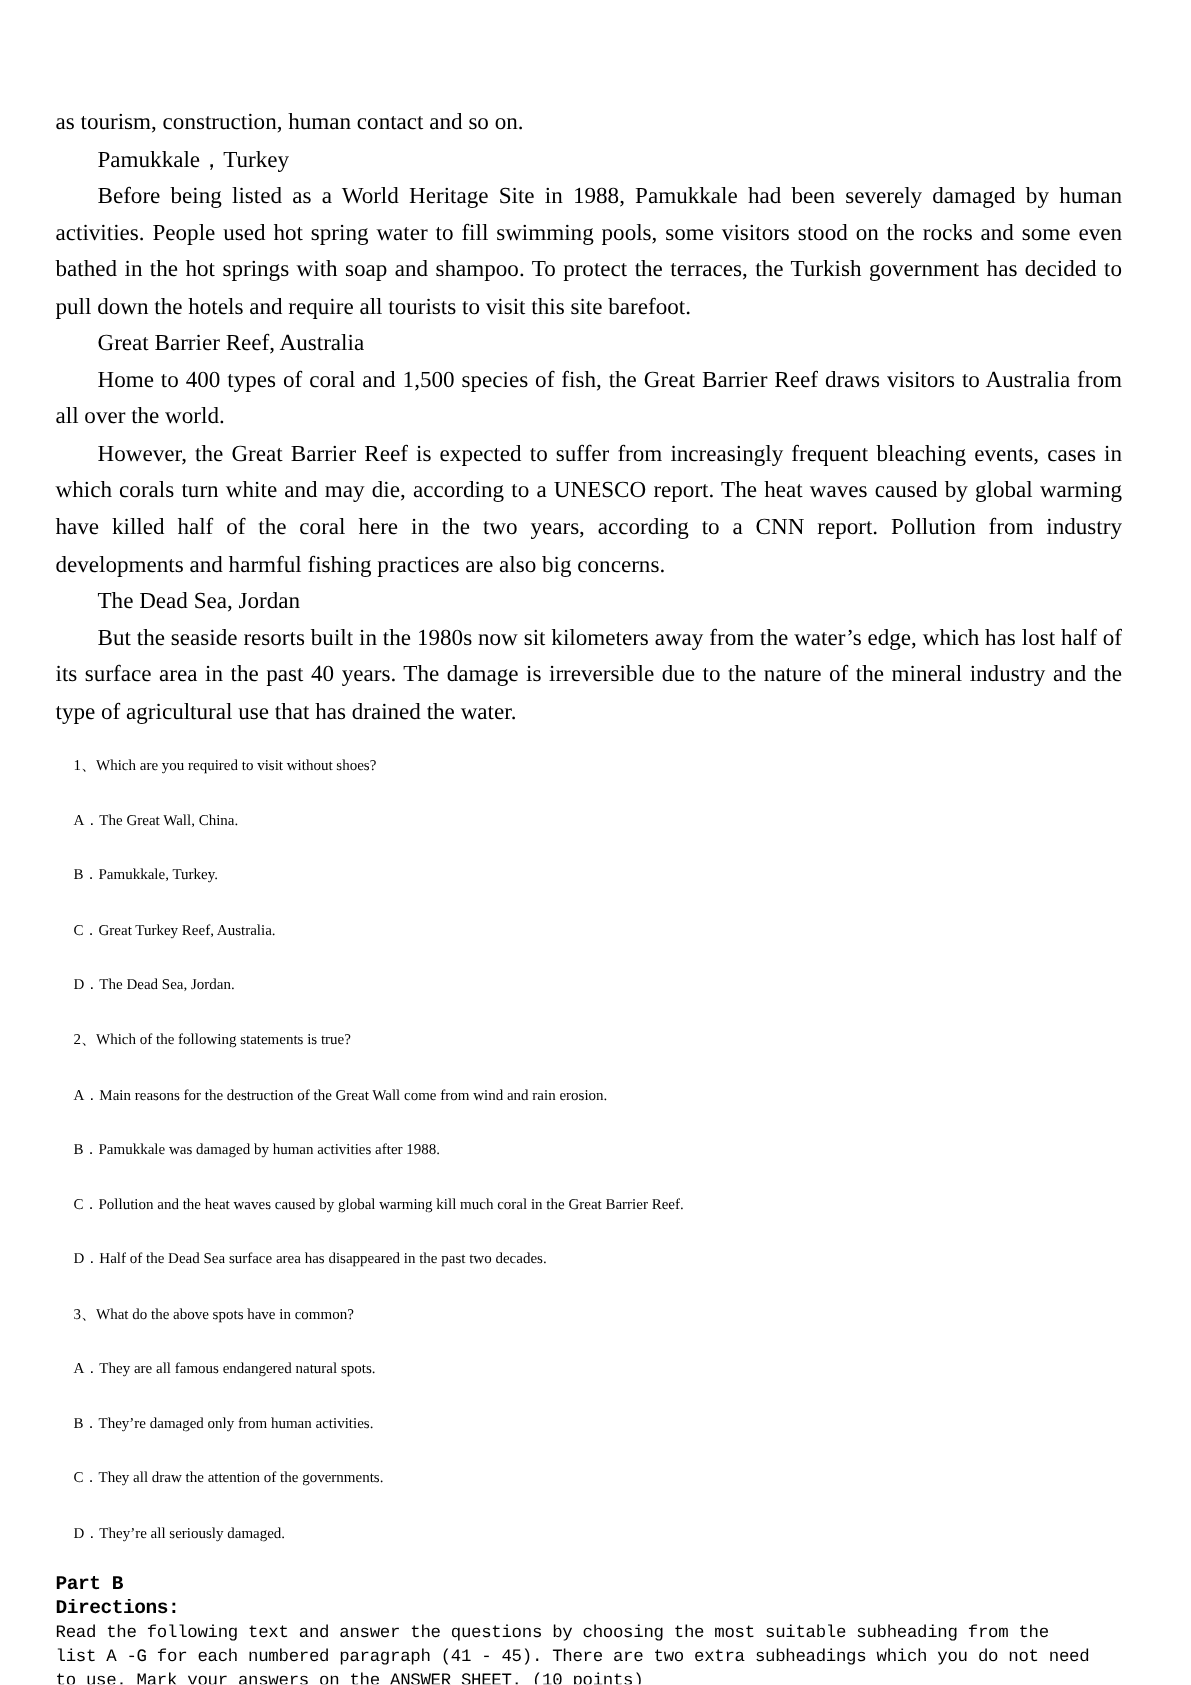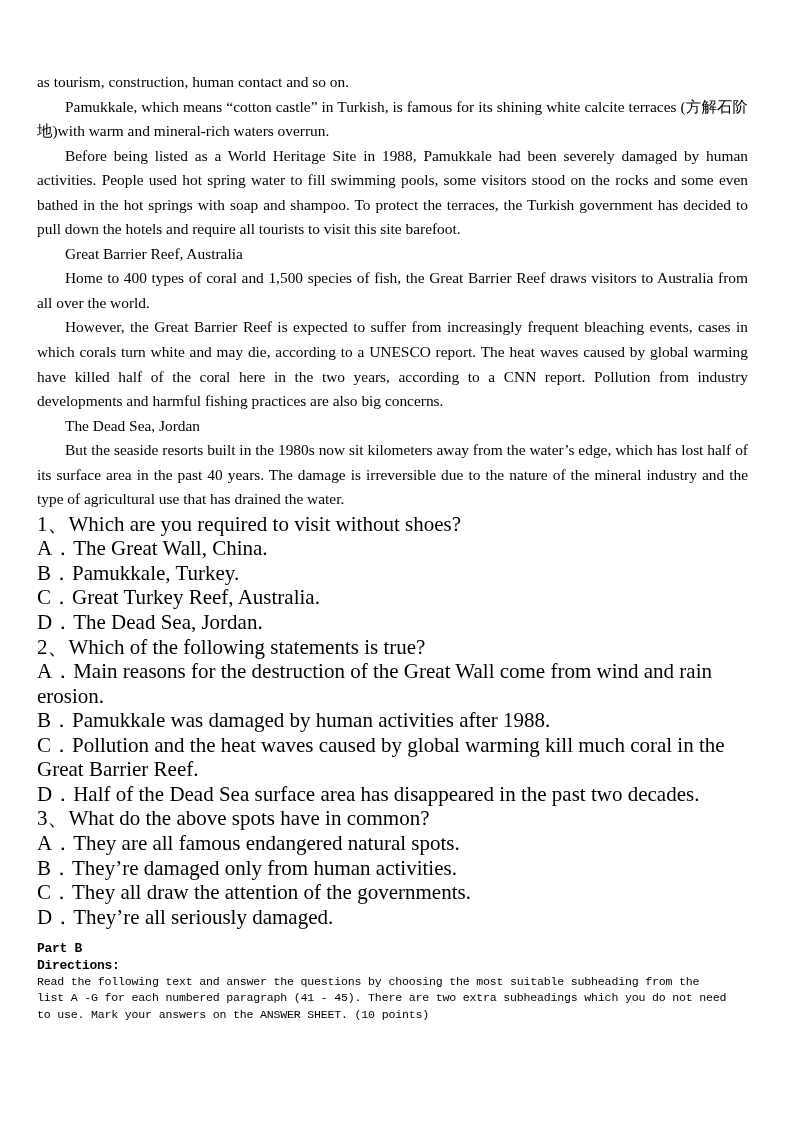--- a/index.html
+++ b/index.html
@@ -29,23 +29,23 @@
     font-size: 15.4px;
     line-height: 24.55px;
     text-align: justify;
     color: #000000;
   }
   .passage p.indent {
     text-indent: 28px;
   }
   
   .questions p {
-    margin: 0;
+    margin: 12px;
     font-family: "Liberation Serif", serif;
-    font-size: 21px;
+    font-size: 10px;
     line-height: 24.55px;
     text-align: left;
     color: #000000;
   }
   
   .partb {
     margin-top: 12px;
     font-family: "Liberation Mono", monospace;
     color: #000000;
   }
@@ -65,21 +65,21 @@
   }
 </style>
 </head>
 <body>
 
 <div class="page">
   <div class="content">
 
     <div class="passage">
       <p>as tourism, construction, human contact and so on.</p>
-      <p class="indent">Pamukkale, which means “cotton castle” in Turkish, is famous for its shining white calcite terraces (方解石阶地)with warm and mineral-rich waters overrun.</p>
+      <p class="indent">Pamukkale，Turkey</p>
       <p class="indent">Before being listed as a World Heritage Site in 1988, Pamukkale had been severely damaged by human activities. People used hot spring water to fill swimming pools, some visitors stood on the rocks and some even bathed in the hot springs with soap and shampoo. To protect the terraces, the Turkish government has decided to pull down the hotels and require all tourists to visit this site barefoot.</p>
       <p class="indent">Great Barrier Reef, Australia</p>
       <p class="indent">Home to 400 types of coral and 1,500 species of fish, the Great Barrier Reef draws visitors to Australia from all over the world.</p>
       <p class="indent">However, the Great Barrier Reef is expected to suffer from increasingly frequent bleaching events, cases in which corals turn white and may die, according to a UNESCO report. The heat waves caused by global warming have killed half of the coral here in the two years, according to a CNN report. Pollution from industry developments and harmful fishing practices are also big concerns.</p>
       <p class="indent">The Dead Sea, Jordan</p>
       <p class="indent">But the seaside resorts built in the 1980s now sit kilometers away from the water’s edge, which has lost half of its surface area in the past 40 years. The damage is irreversible due to the nature of the mineral industry and the type of agricultural use that has drained the water.</p>
     </div>
 
     <div class="questions">
 

